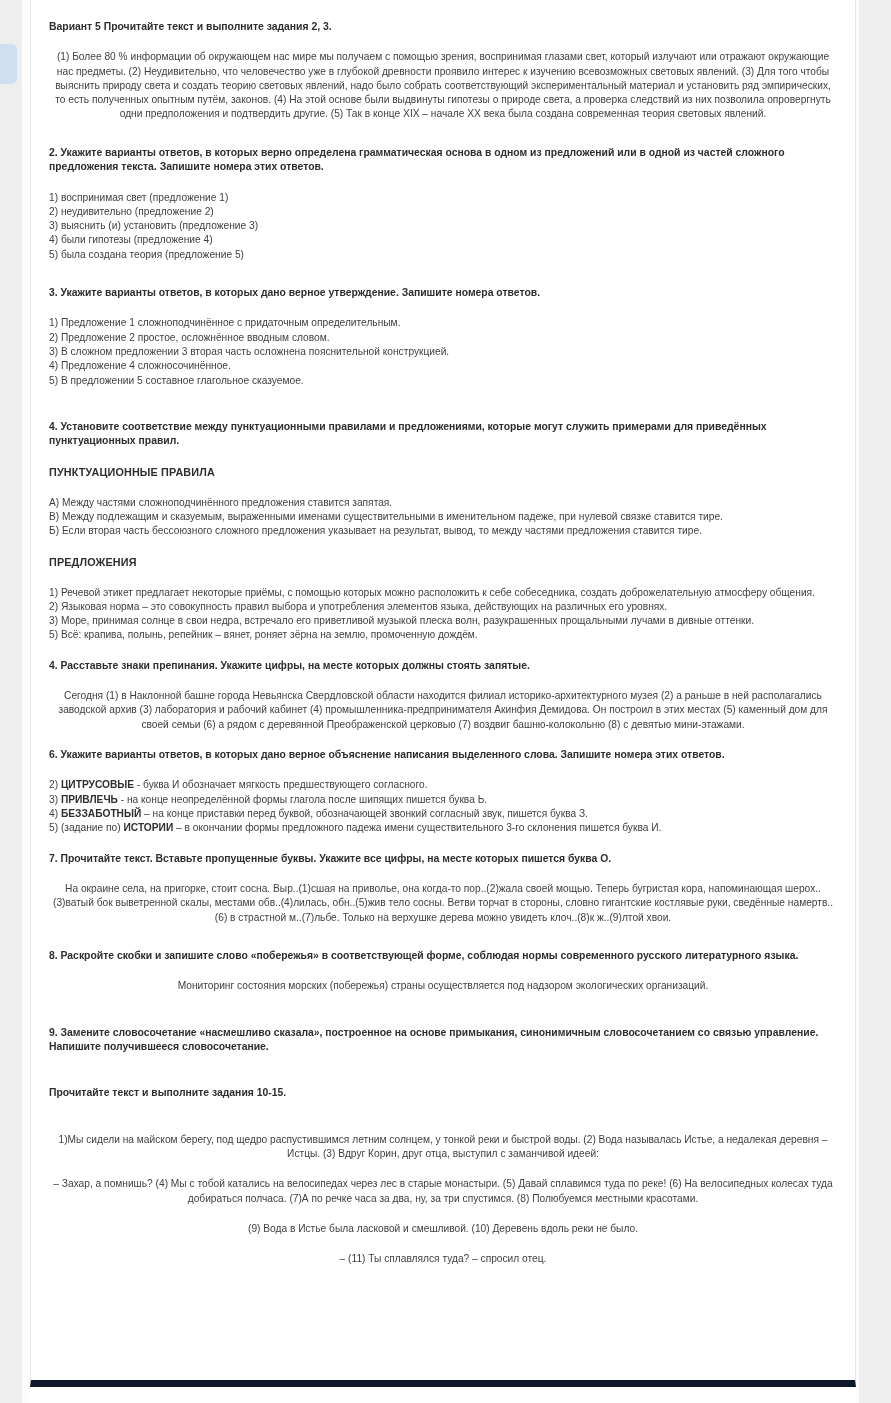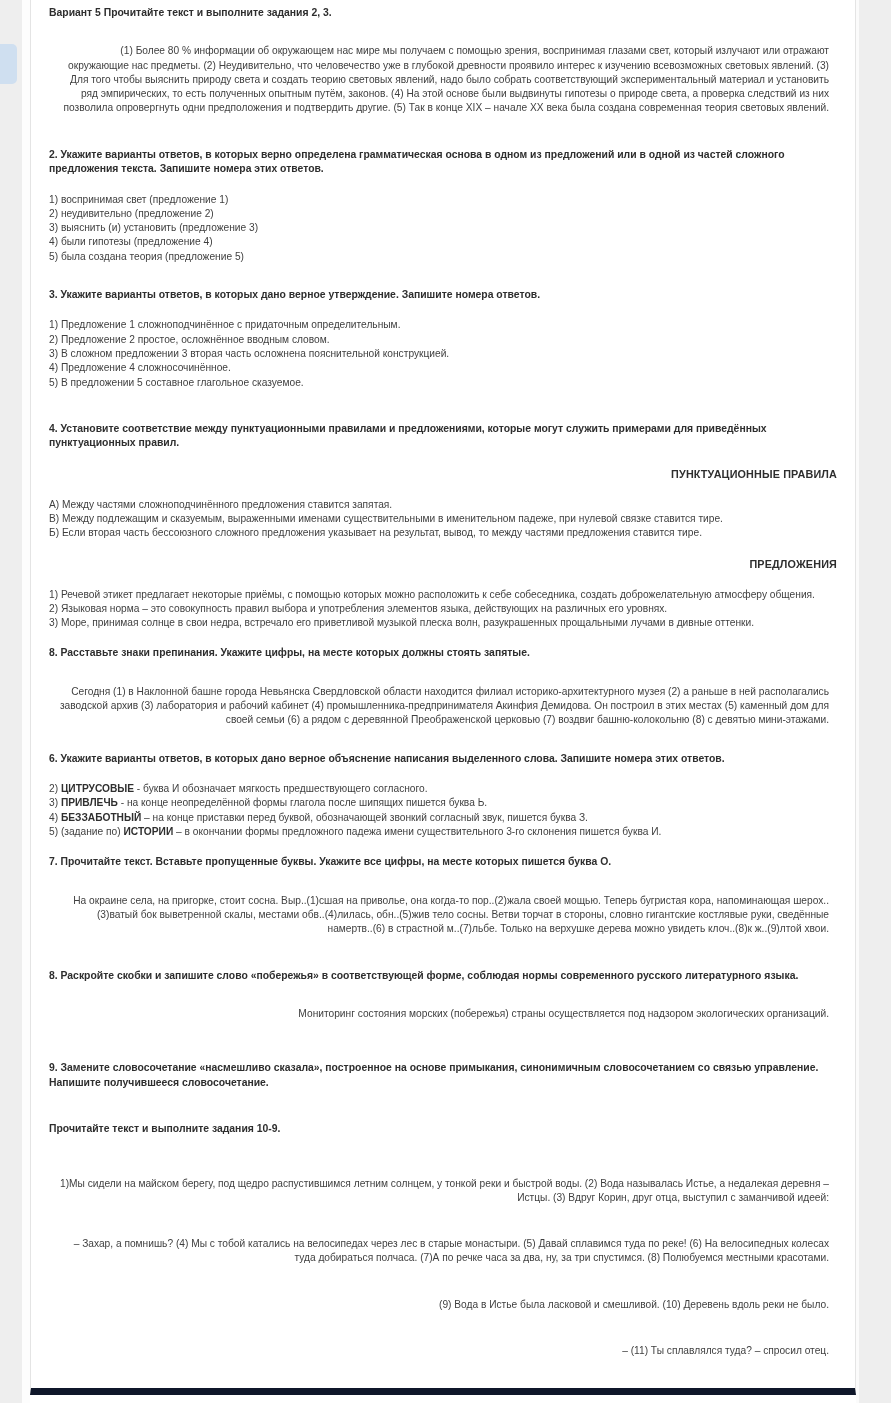--- a/index.html
+++ b/index.html
@@ -61,21 +61,21 @@
   .content-card {
     position: absolute;
     left: 30px;
     top: 0;
     width: 826px;
     min-height: 1387px;
     background: #ffffff;
     border-left: 1px solid #e4e4e4;
     border-right: 1px solid #e4e4e4;
     border-bottom: 7px solid #0f172a;
-    padding: 6px 18px 22px 18px;
+    padding: 20px 18px 22px 18px;
   }
 
   
   .doc {
     color: #3c3c3c;
     font-size: 10.2px;
     line-height: 14.2px;
   }
   .h-title {
     font-weight: bold;
@@ -91,28 +91,27 @@
     line-height: 14.4px;
     margin: 0;
   }
   .section-label {
     font-weight: bold;
     color: #2e2e2e;
     font-size: 10.8px;
     line-height: 15px;
     letter-spacing: 0.15px;
     margin: 0;
-    text-align: right;
   }
   .para {
-    margin: 8px;
+    margin: 0;
     color: #3f3f3f;
     font-size: 10.2px;
     line-height: 14.3px;
-    text-align: right;
+    text-align: center;
   }
   .opts {
     margin: 0;
     padding: 0;
     list-style: none;
   }
   .opts li {
     margin: 0;
     color: #3f3f3f;
     font-size: 10.2px;
@@ -178,25 +177,26 @@
       <li>Б) Если вторая часть бессоюзного сложного предложения указывает на результат, вывод, то между частями предложения ставится тире.</li>
     </ul>
 
     <div class="gap-m"></div>
     <p class="section-label">ПРЕДЛОЖЕНИЯ</p>
     <div class="gap-m"></div>
     <ul class="opts">
       <li>1) Речевой этикет предлагает некоторые приёмы, с помощью которых можно расположить к себе собеседника, создать доброжелательную атмосферу общения.</li>
       <li>2) Языковая норма – это совокупность правил выбора и употребления элементов языка, действующих на различных его уровнях.</li>
       <li>3) Море, принимая солнце в свои недра, встречало его приветливой музыкой плеска волн, разукрашенных прощальными лучами в дивные оттенки.</li>
-    </ul>
-
-    <div class="gap-m"></div>
-
-    <p class="task-head">8. Расставьте знаки препинания. Укажите цифры, на месте которых должны стоять запятые.</p>
+      <li>5) Всё: крапива, полынь, репейник – вянет, роняет зёрна на землю, промоченную дождём.</li>
+    </ul>
+
+    <div class="gap-m"></div>
+
+    <p class="task-head">4. Расставьте знаки препинания. Укажите цифры, на месте которых должны стоять запятые.</p>
     <div class="gap-m"></div>
     <p class="para">Сегодня (1) в Наклонной башне города Невьянска Свердловской области находится филиал историко-архитектурного музея (2) а раньше в ней располагались заводской архив (3) лаборатория и рабочий кабинет (4) промышленника-предпринимателя Акинфия Демидова. Он построил в этих местах (5) каменный дом для своей семьи (6) а рядом с деревянной Преображенской церковью (7) воздвиг башню-колокольню (8) с девятью мини-этажами.</p>
 
     <div class="gap-m"></div>
 
     <p class="task-head">6. Укажите варианты ответов, в которых дано верное объяснение написания выделенного слова. Запишите номера этих ответов.</p>
     <div class="gap-m"></div>
     <ul class="opts">
       <li><span>2) </span><b>ЦИТРУСОВЫЕ</b><span> - буква И обозначает мягкость предшествующего согласного.</span></li>
       <li><span>3) </span><b>ПРИВЛЕЧЬ</b><span> - на конце неопределённой формы глагола после шипящих пишется буква Ь.</span></li>
@@ -215,21 +215,21 @@
     <p class="task-head">8. Раскройте скобки и запишите слово «побережья» в соответствующей форме, соблюдая нормы современного русского литературного языка.</p>
     <div class="gap-m"></div>
     <p class="para">Мониторинг состояния морских (побережья) страны осуществляется под надзором экологических организаций.</p>
 
     <div class="gap-xl"></div>
 
     <p class="task-head">9. Замените словосочетание «насмешливо сказала», построенное на основе примыкания, синонимичным словосочетанием со связью управление. Напишите получившееся словосочетание.</p>
 
     <div class="gap-xl"></div>
 
-    <p class="task-head">Прочитайте текст и выполните задания 10-9.</p>
+    <p class="task-head">Прочитайте текст и выполните задания 10-15.</p>
 
     <div class="gap-xl"></div>
 
     <p class="para">1)Мы сидели на майском берегу, под щедро распустившимся летним солнцем, у тонкой реки и быстрой воды. (2) Вода называлась Истье, а недалекая деревня – Истцы. (3) Вдруг Корин, друг отца, выступил с заманчивой идеей:</p>
     <div class="gap-m"></div>
     <p class="para">– Захар, а помнишь? (4) Мы с тобой катались на велосипедах через лес в старые монастыри. (5) Давай сплавимся туда по реке! (6) На велосипедных колесах туда добираться полчаса. (7)А по речке часа за два, ну, за три спустимся. (8) Полюбуемся местными красотами.</p>
     <div class="gap-m"></div>
     <p class="para">(9) Вода в Истье была ласковой и смешливой. (10) Деревень вдоль реки не было.</p>
     <div class="gap-m"></div>
     <p class="para">– (11) Ты сплавлялся туда? – спросил отец.</p>

